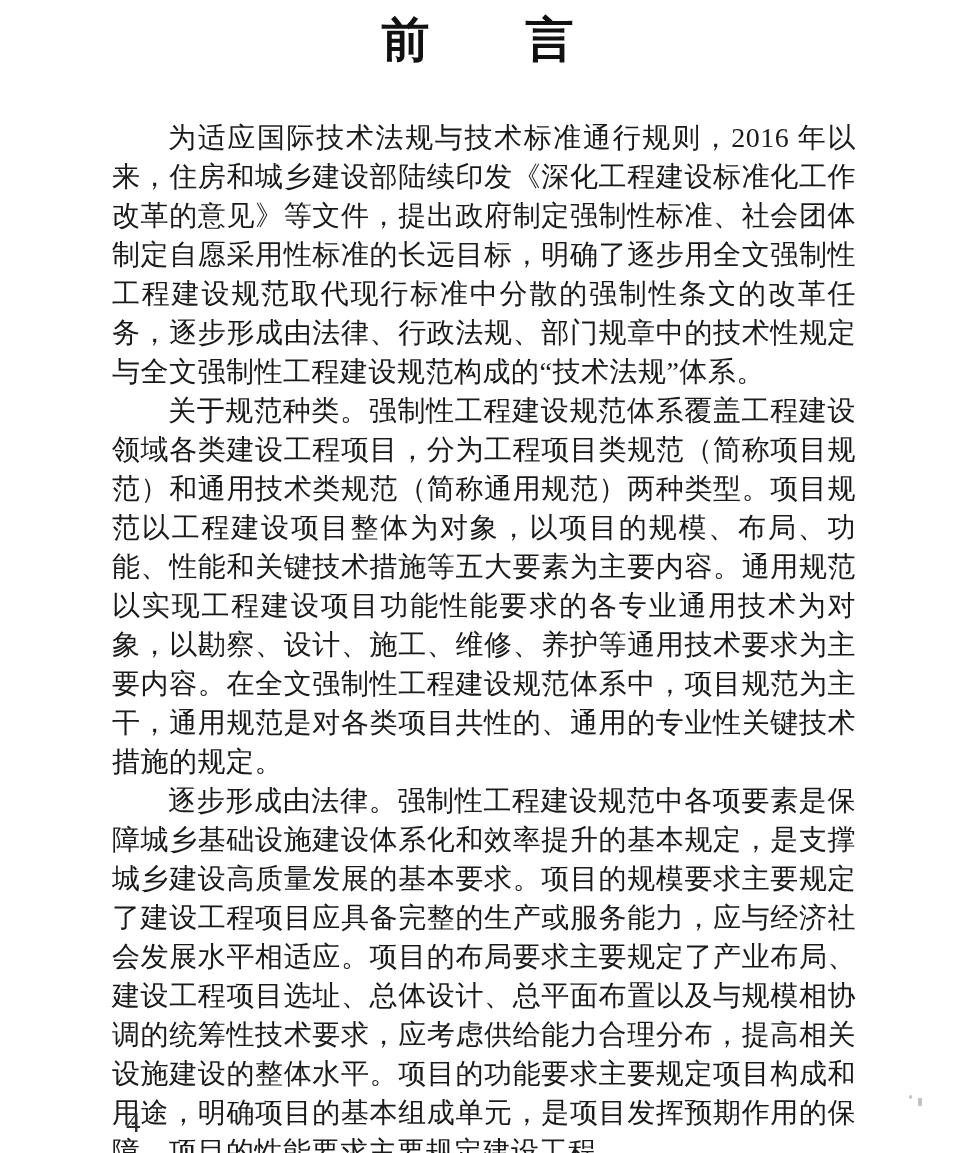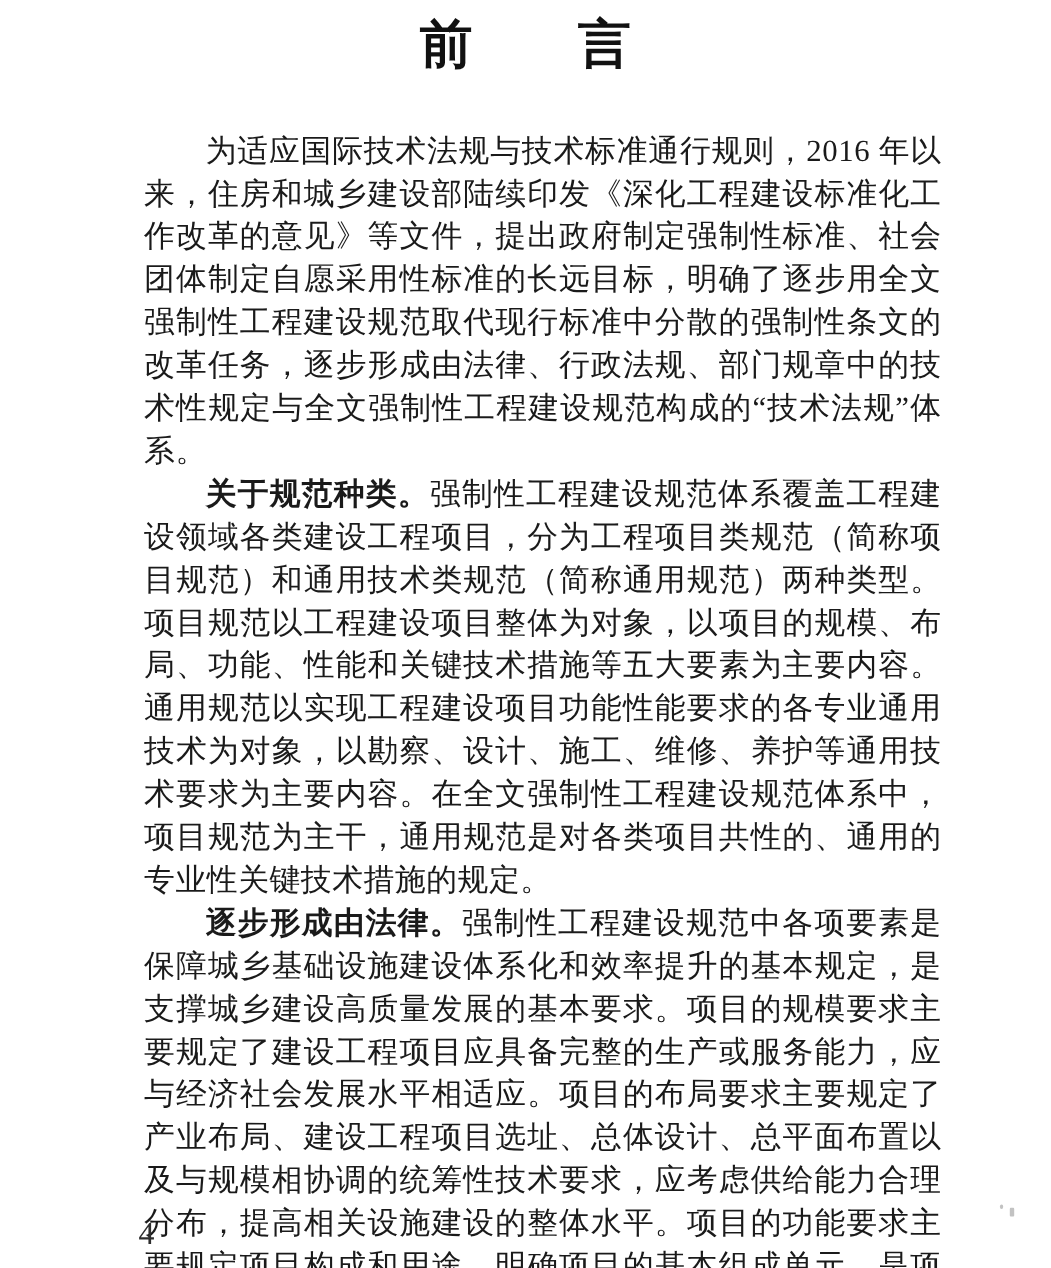--- a/index.html
+++ b/index.html
@@ -34,24 +34,23 @@
     left: 112px;
     width: 744px;
     font-size: 28px;
     line-height: 39px;
     text-align: justify;
     text-justify: inter-ideograph;
     letter-spacing: 0.5px;
   }
   .para {
     text-indent: 2em;
-    margin-left: 19px;
   }
   .lead {
-    font-weight: bold;
+    font-weight: normal;
   }
   .page-number {
     position: absolute;
     left: 126px;
     top: 1106px;
     font-size: 29px;
     color: #2e2e2e;
   }
   .speck {
     position: absolute;

